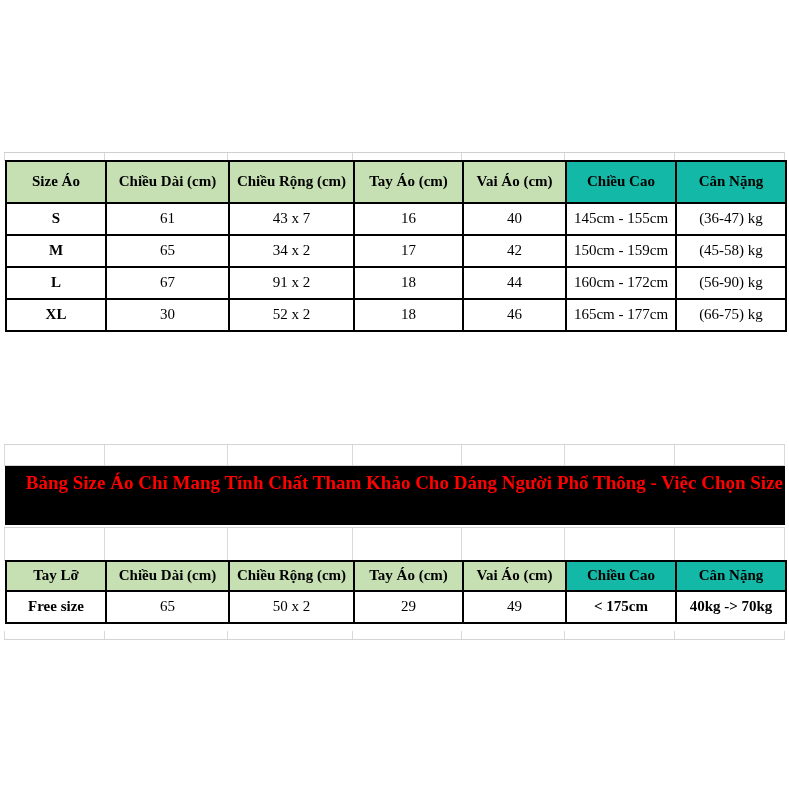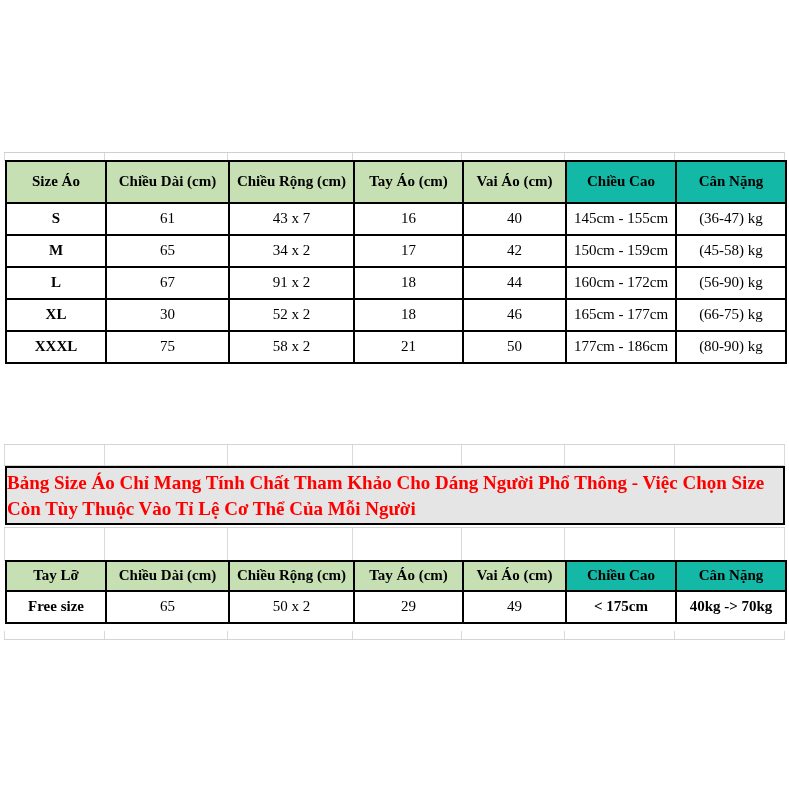--- a/index.html
+++ b/index.html
@@ -31,22 +31,22 @@
   .t1 tbody td{height:30px;}
   .t2 tbody td{height:30px;}
   th.green, td.green{background:#c6e0b4;}
   th.cream, td.cream{background:#14b8a6;}
   .reg{font-weight:bold;}
   .b{font-weight:bold;}
   td.big-b{font-weight:bold;font-size:16px;}
 
   .note-box{
     position:absolute;left:5px;top:466px;width:780px;height:59px;
-    box-sizing:border-box;border:2px solid #000000;background:#e5e5e5;
-    text-align:left;color:#fe0000;font-weight:bold;font-size:19px;
+    box-sizing:border-box;border:2px solid #000000;background:#000000;
+    text-align:right;color:#fe0000;font-weight:bold;font-size:19px;
     line-height:26px;padding-top:2px;overflow:hidden;
   }
   .note-box .line{white-space:nowrap;}
 </style>
 </head>
 <body>
 
 <div class="grid-strip gs-top">
   <div class="v" style="left:0"></div>
     <div class="v" style="left:100px"></div>
@@ -139,35 +139,25 @@
     </tr>
     <tr>
       <td class="b">XL</td>
       <td>30</td>
       <td>52 x 2</td>
       <td>18</td>
       <td>46</td>
       <td>165cm - 177cm</td>
       <td>(66-75) kg</td>
     </tr>
-    <tr>
-      <td class="b">XXXL</td>
-      <td>75</td>
-      <td>58 x 2</td>
-      <td>21</td>
-      <td>50</td>
-      <td>177cm - 186cm</td>
-      <td>(80-90) kg</td>
-    </tr>
   </tbody>
 </table>
 
 <div class="note-box">
   <div class="line">Bảng Size Áo Chỉ Mang Tính Chất Tham Khảo Cho Dáng Người Phổ Thông - Việc Chọn Size</div>
-  <div class="line">Còn Tùy Thuộc Vào Tỉ Lệ Cơ Thể Của Mỗi Người</div>
 </div>
 
 <table class="size-table t2">
   <colgroup>
     <col style="width:100px">
       <col style="width:123px">
       <col style="width:125px">
       <col style="width:109px">
       <col style="width:103px">
       <col style="width:110px">

